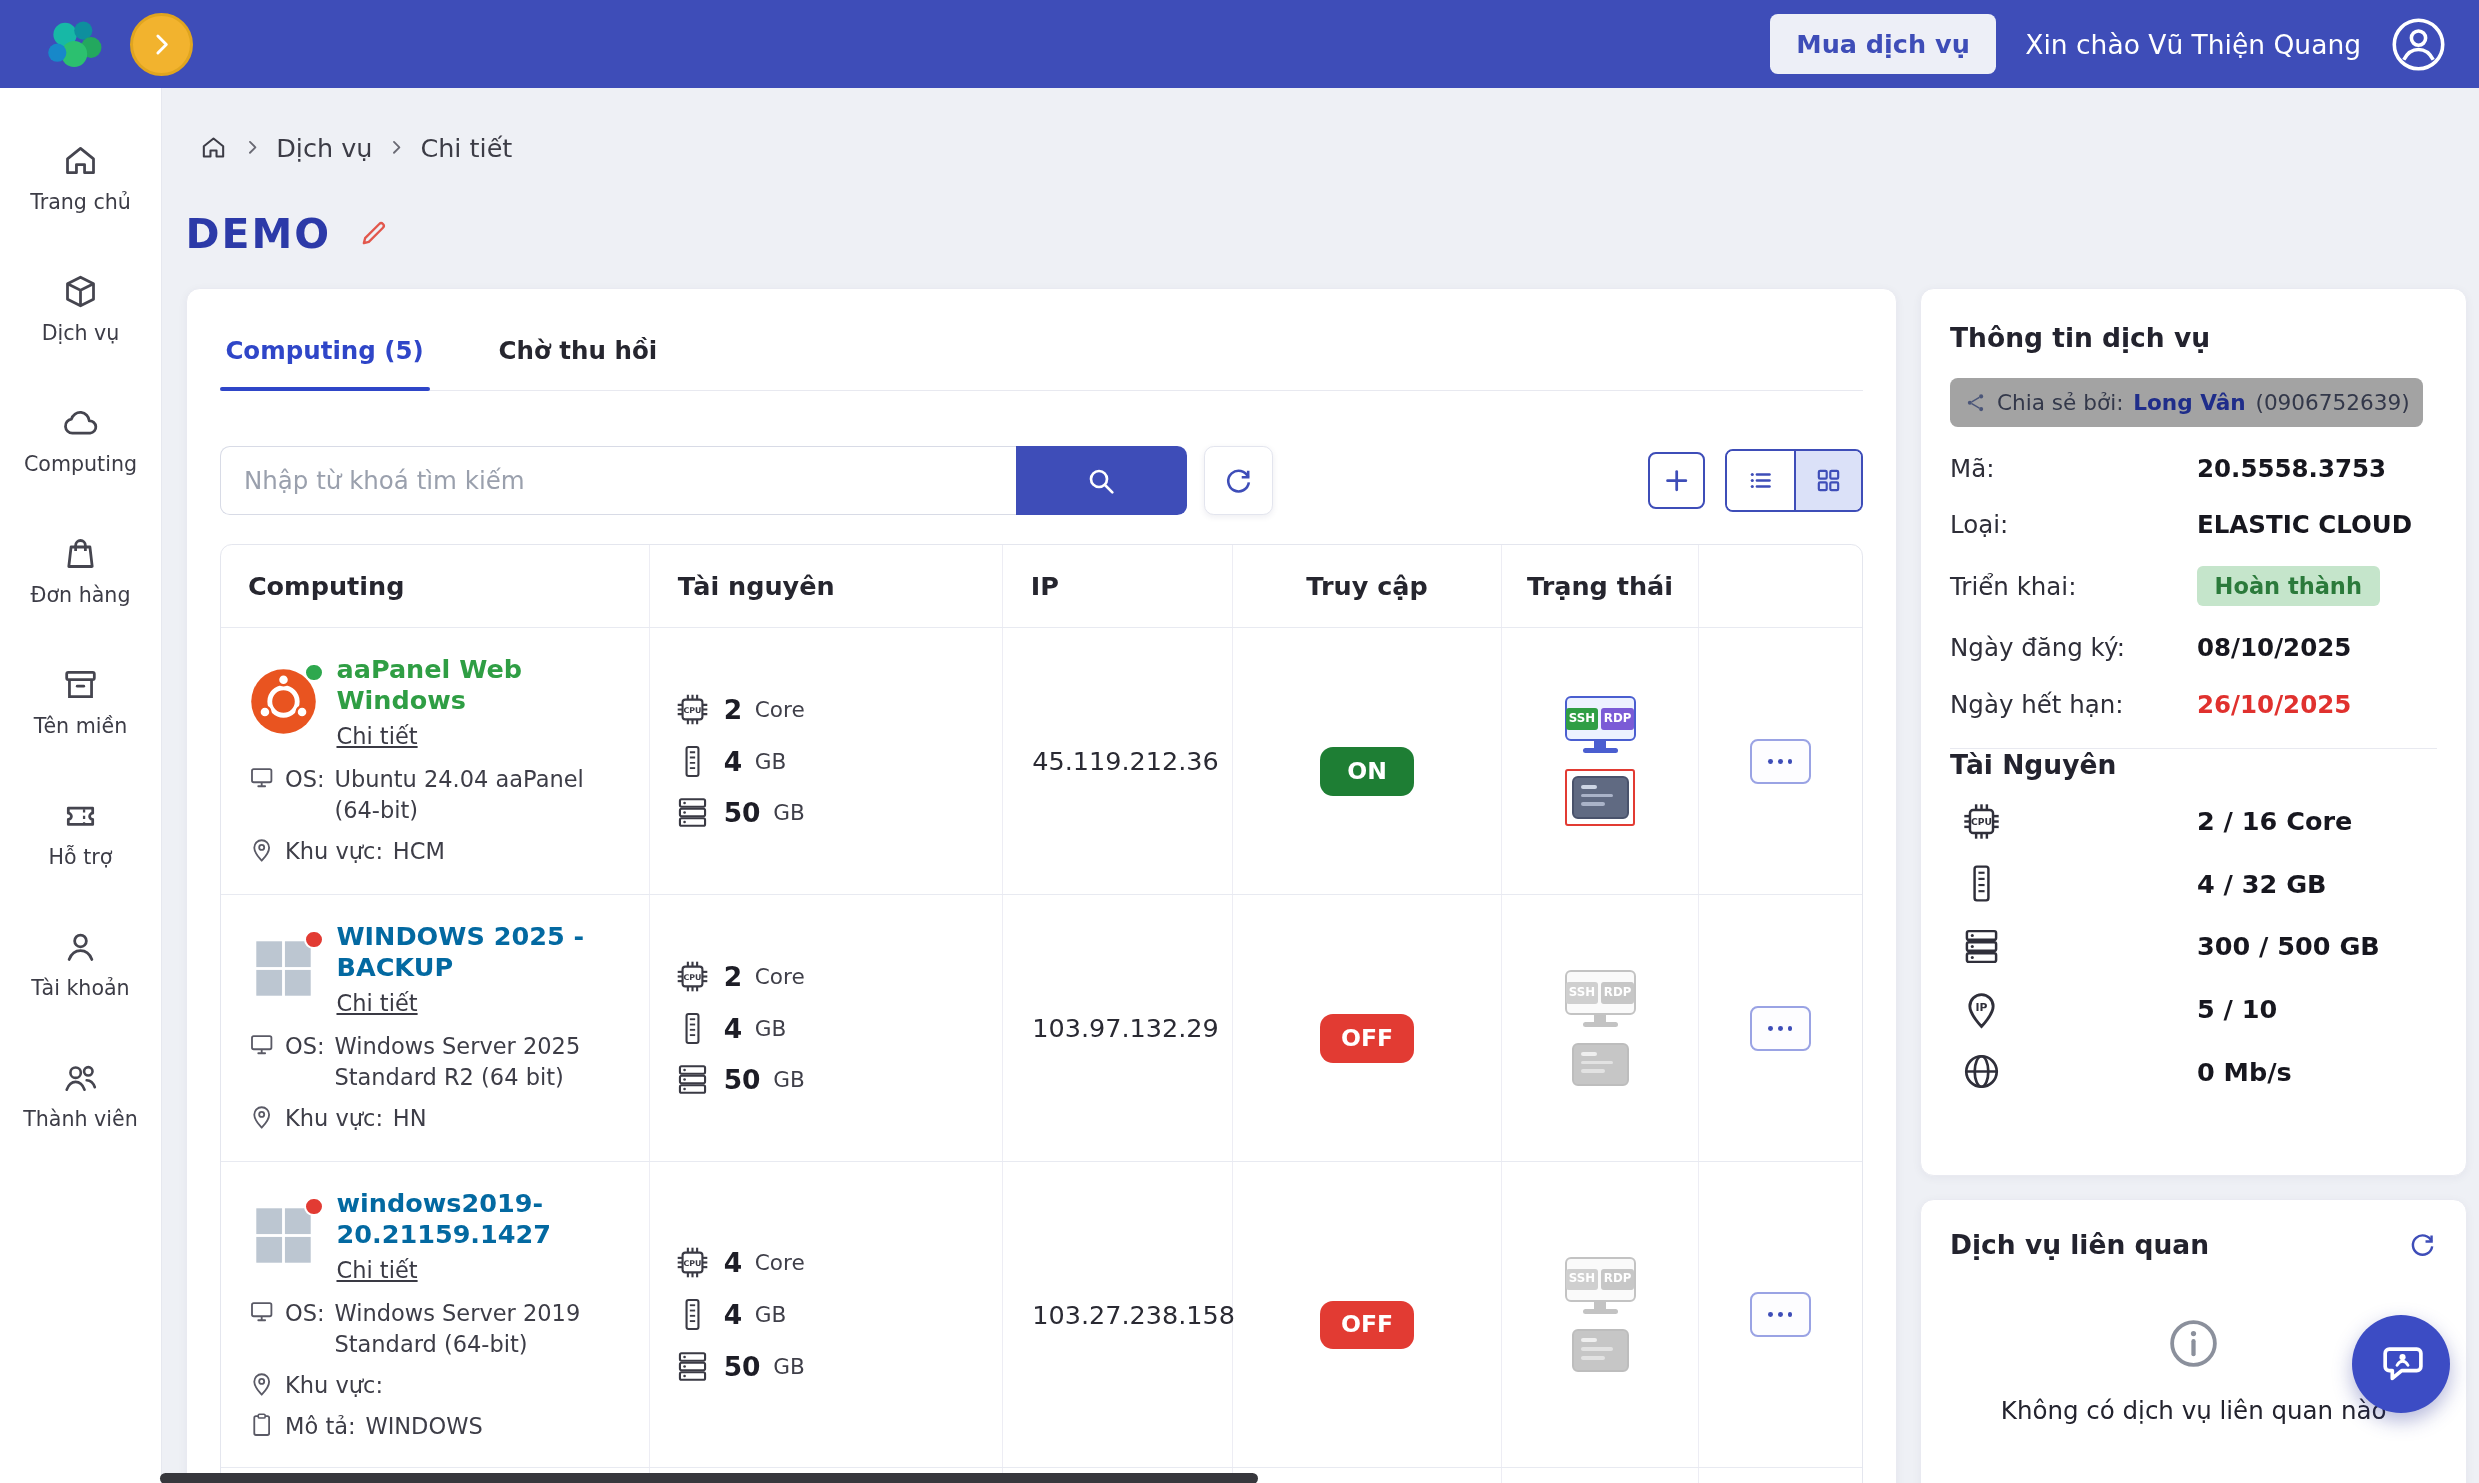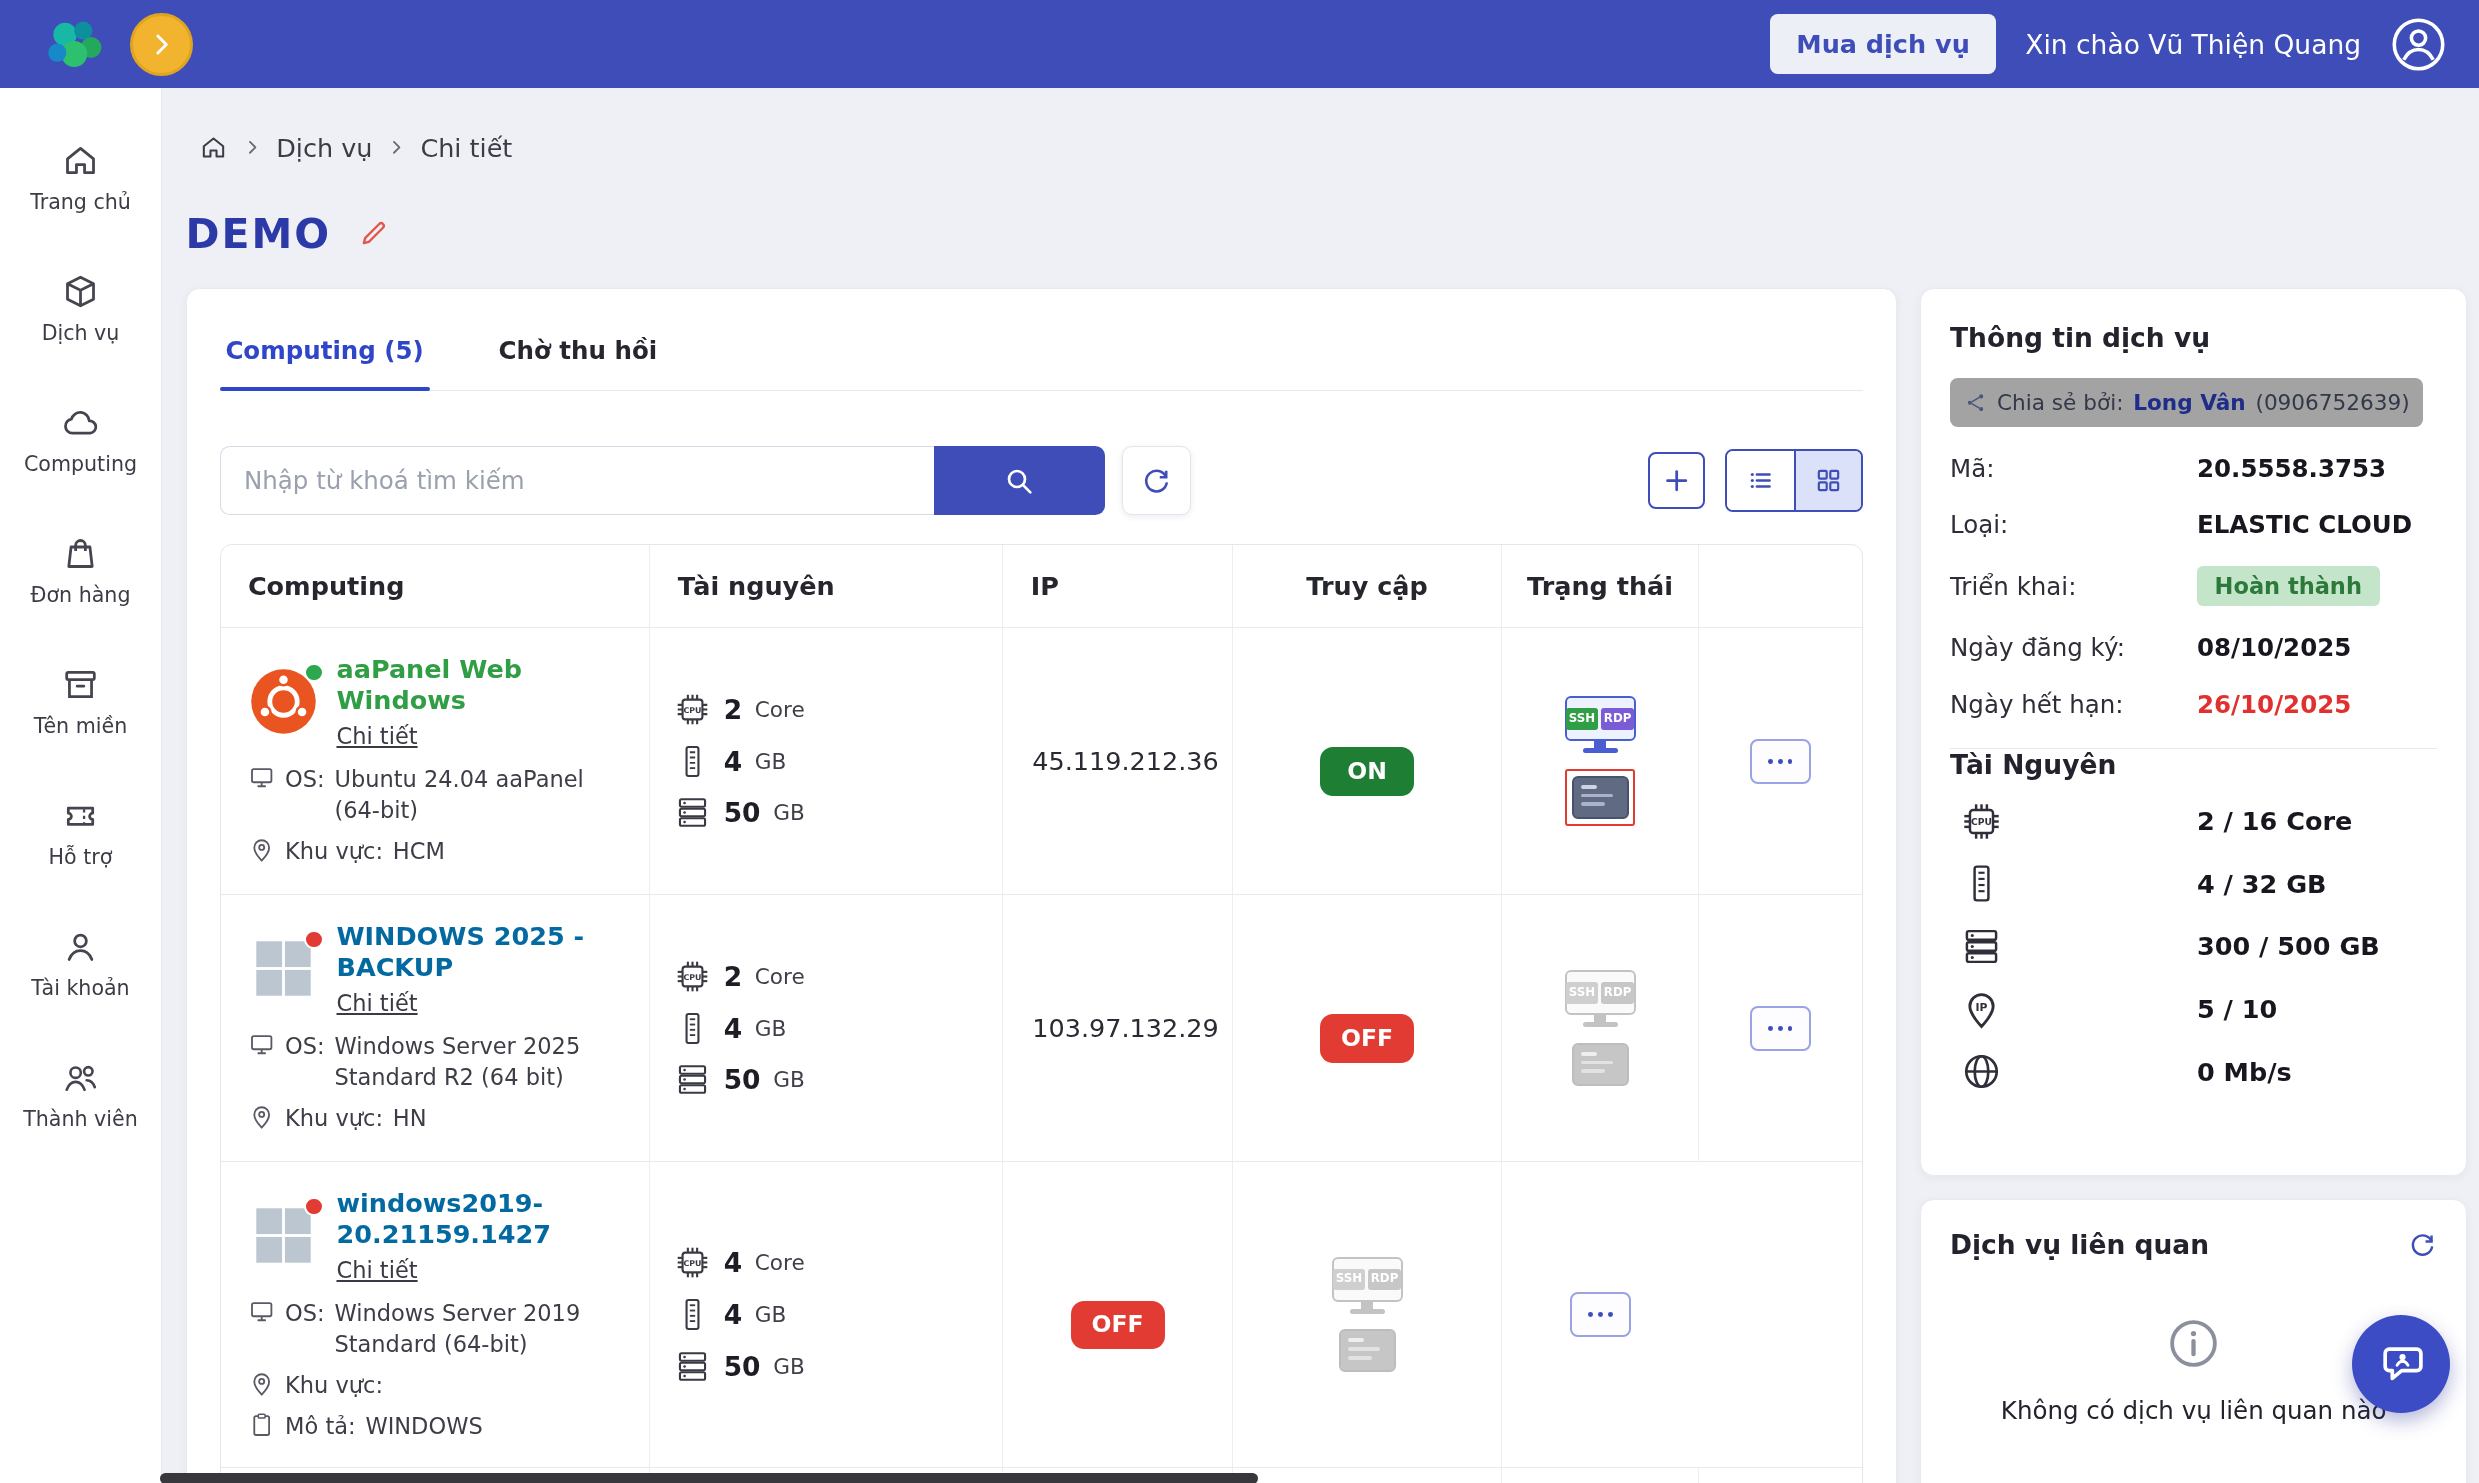--- a/index.html
+++ b/index.html
@@ -44,21 +44,21 @@
   .card{background:#fff;border:1px solid #e9eaf1;border-radius:13.7px;box-shadow:0 2px 9.8px rgba(30,30,80,.05);}
 
   
   .main-card{flex:0 0 1711px;padding:0 33px 29px;height:1274px;}
   .tabs{display:flex;gap:63px;border-bottom:1px solid #e8e9f0;padding-top:25.5px;}
   .tab{font-size:24.5px;font-weight:bold;color:#26262f;padding:21.6px 5.9px 25.5px;cursor:pointer;position:relative;}
   .tab.active{color:#2f46c8;}
   .tab.active::after{content:"";position:absolute;left:0;right:0;bottom:-1px;height:3.9px;background:#2f46c8;border-radius:2px;}
 
   .toolbar{display:flex;align-items:center;margin-top:55px;}
-  .search-input{width:714px;height:69px;border:1px solid #d8dbe6;border-right:none;border-radius:9.8px 0 0 9.8px;padding:0 23.5px;font-size:24.5px;color:#6d28d9;outline:none;font-family:inherit;background:#fff;}
+  .search-input{width:796px;height:69px;border:1px solid #d8dbe6;border-right:none;border-radius:9.8px 0 0 9.8px;padding:0 23.5px;font-size:24.5px;color:#6d28d9;outline:none;font-family:inherit;background:#fff;}
   .search-input::placeholder{color:#9aa0ad;}
   .search-btn{width:171px;height:69px;background:#3e4db8;border:none;border-radius:0 9.8px 9.8px 0;display:flex;align-items:center;justify-content:center;cursor:pointer;}
   .search-btn svg{width:32px;height:32px;color:#fff;}
   .refresh-btn{width:69px;height:69px;margin-left:17.6px;background:#fff;border:1px solid #e3e5ee;border-radius:9.8px;box-shadow:0 2px 5.9px rgba(30,30,80,.08);display:flex;align-items:center;justify-content:center;cursor:pointer;}
   .refresh-btn svg{width:31px;height:31px;color:#3e4db8;}
   .toolbar-right{margin-left:auto;display:flex;align-items:center;gap:19.6px;}
   .add-btn{width:57px;height:57px;border:2px solid #3e4db8;border-radius:7.8px;background:#fff;display:flex;align-items:center;justify-content:center;cursor:pointer;}
   .add-btn svg{width:27.4px;height:27.4px;color:#3e4db8;}
   .view-toggle{display:flex;border:2px solid #3e4db8;border-radius:7.8px;overflow:hidden;}
   .vt{width:67px;height:59px;background:#fff;border:none;display:flex;align-items:center;justify-content:center;cursor:pointer;padding:0;}
@@ -711,20 +711,23 @@
                 <span>GB</span>
               </div>
             <div class="res-line">
                 <svg class="ic" viewBox="0 0 38 38" width="37" height="37">
                   <use href="#i-disk"></use>
                 </svg>
                 <b>50</b>
                 <span>GB</span>
               </div>
           </div>
+          <div class="c-ip">
+              <span>103.27.238.158</span>
+            </div>
           <div class="c-status">
               <span class="badge off">OFF</span>
             </div>
           <div class="c-access">
             <div class="monitor-wrap dim">
               <div class="monitor">
                   <span class="tag ssh">SSH</span>
                   <span class="tag rdp">RDP</span>
                 </div>
               <div class="stand"></div>

